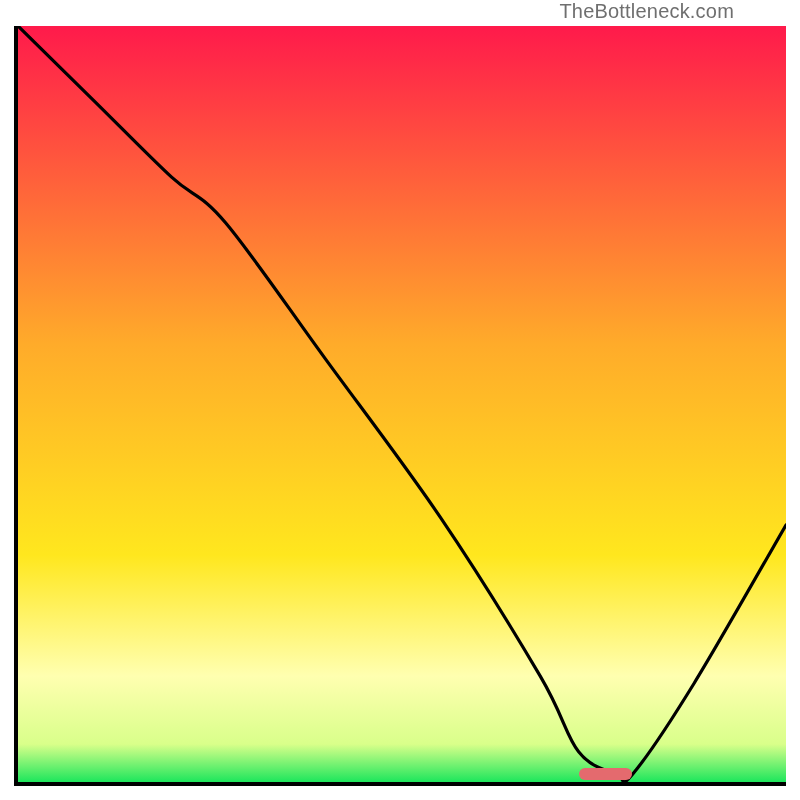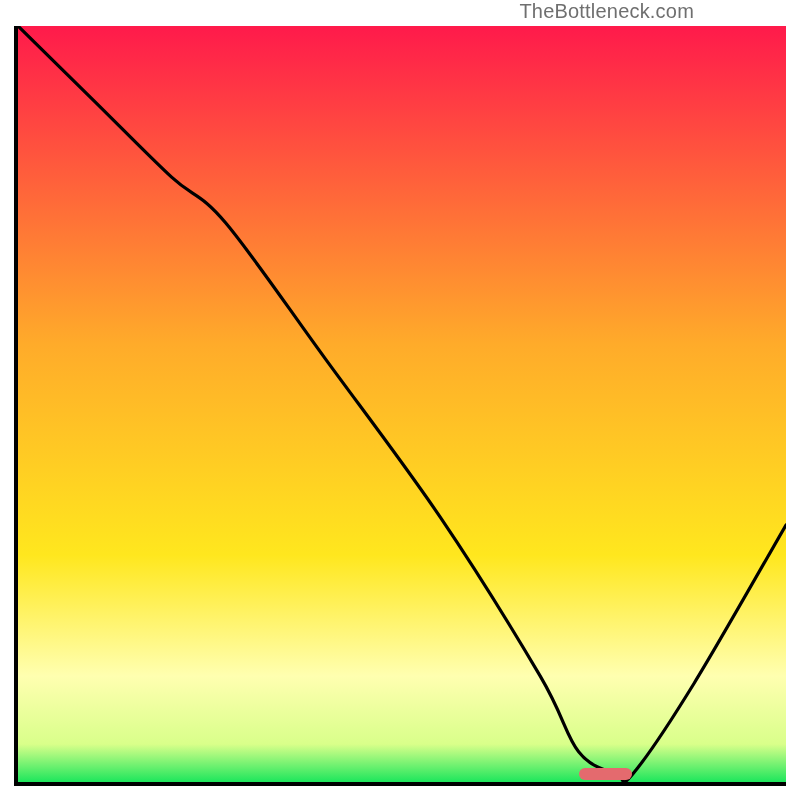--- a/index.html
+++ b/index.html
@@ -7,20 +7,21 @@
     padding: 0;
     width: 800px;
     height: 800px;
     background: #ffffff;
     font-family: Arial, Helvetica, sans-serif;
   }
   .chart-wrap {
     position: relative;
     width: 700px;
     height: 800px;
+    padding-left: 40px;
   }
   .watermark {
     position: absolute;
     top: 0px;
     right: 6px;
     font-size: 20px;
     font-weight: 500;
     color: #6f6f6f;
     letter-spacing: 0.2px;
   }

